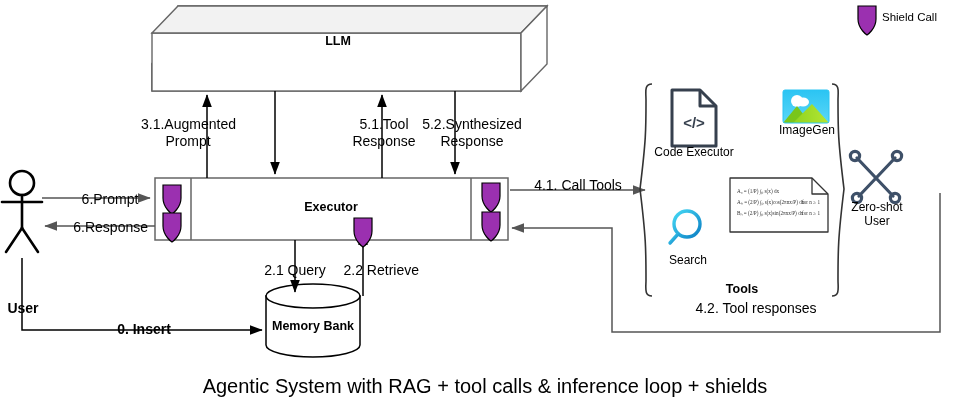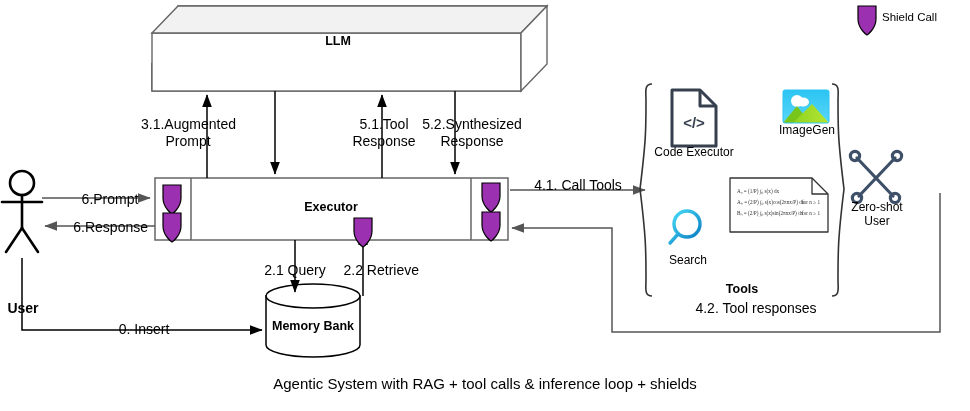--- a/index.html
+++ b/index.html
@@ -30,21 +30,21 @@
     font-family: "Liberation Sans", sans-serif;
     color: #000000;
     text-align: center;
     line-height: 1.18;
     white-space: pre;
     pointer-events: none;
   }
   .txt-flow { font-size: 14px; }
   .txt-node { font-size: 12.5px; font-weight: bold; }
   .txt-tool { font-size: 12px; }
-  .txt-caption { font-size: 15px; }
+  .txt-caption { font-size: 20px; }
   .txt-legend { font-size: 11.5px; }
 </style>
 </head>
 <body>
 
 <div id="stage">
 
   <svg class="layer" viewBox="0 0 970 411">
     <defs>
       <marker id="arw" markerWidth="9" markerHeight="9" refX="8" refY="3.2" orient="auto">
@@ -189,21 +189,21 @@
   <div class="lbl txt-node" style="left:253px; top:319px; width:120px;">Memory Bank</div>
 
   <div class="lbl txt-node" style="left:0px; top:256px; width:46px; font-size:14px;margin-top:44px;">User</div>
 
   <div class="lbl txt-node" style="left:702px; top:282px; width:80px;">Tools</div>
 
   <div class="lbl txt-flow" style="left:70px; top:191px; width:80px;">6.Prompt</div>
 
   <div class="lbl txt-flow" style="left:58px; top:219px; width:90px;text-align:right;">6.Response</div>
 
-  <div class="lbl txt-flow" style="left:98px; top:321px; width:92px;">0. Insert</div>
+  <div class="lbl txt-flow" style="left:98px; top:321px; width:92px;font-weight:bold;">0. Insert</div>
 
   <div class="lbl txt-flow" style="left:256px; top:262px; width:78px;">2.1 Query</div>
 
   <div class="lbl txt-flow" style="left:329px; top:262px; width:90px;text-align:right;">2.2 Retrieve</div>
 
   <div class="lbl txt-flow" style="left:141px; top:116px; width:94px;">3.1.Augmented
 Prompt</div>
 
 
   <div class="lbl txt-flow" style="left:344px; top:116px; width:80px;">5.1.Tool

